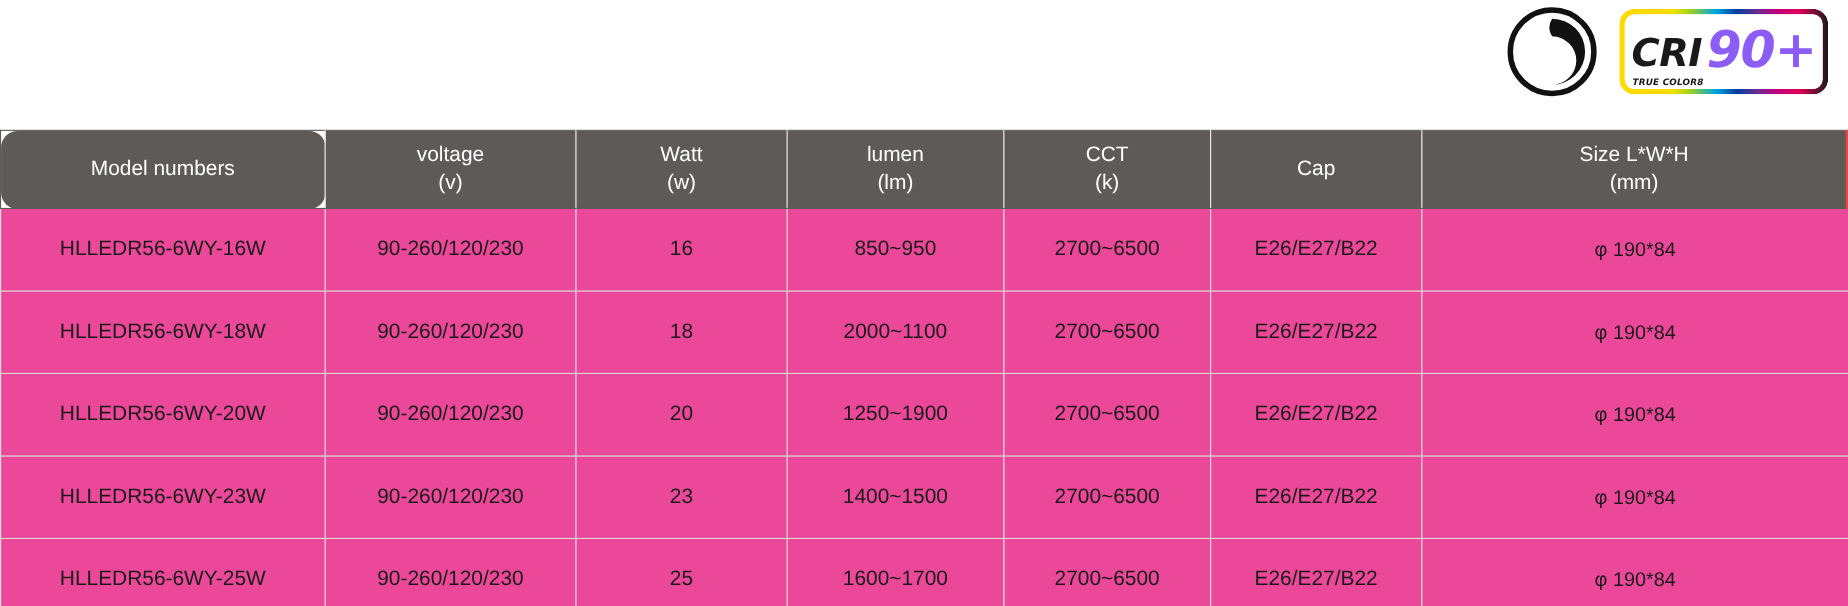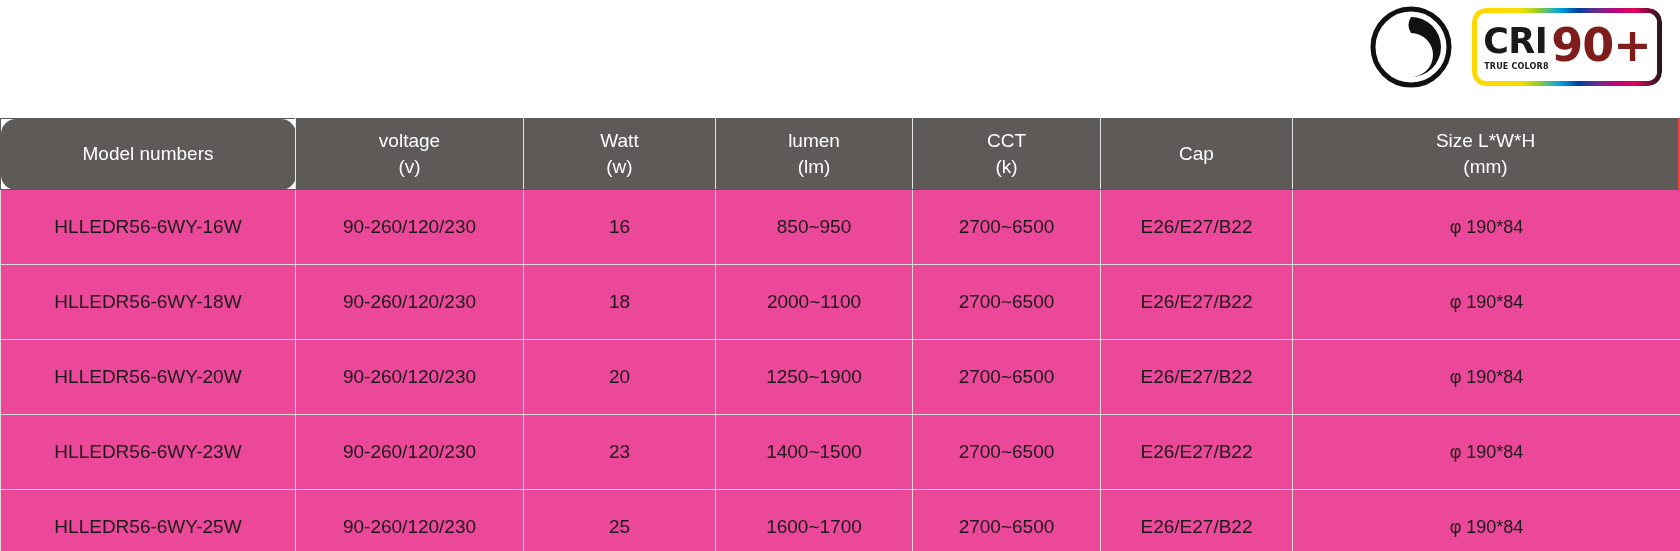--- a/index.html
+++ b/index.html
@@ -68,23 +68,24 @@
     position: absolute;
     inset: 5px;
     border-radius: 10px;
     background: #fff;
     display: flex;
     align-items: center;
     justify-content: center;
   }
   .cri-text-wrap {
     display: flex;
-    align-items: flex-start;
+    align-items: flex-end;
     gap: 4px;
     padding-bottom: 2px;
+    font-style: italic;
   }
   .cri-word {
     font-family: "DejaVu Sans", sans-serif;
     font-weight: bold;
     font-size: 35px;
     letter-spacing: -0.5px;
     line-height: 0.95;
     color: #1a1a1a;
     position: relative;
   }
@@ -96,21 +97,21 @@
     font-weight: bold;
     letter-spacing: 0.2px;
     color: #1a1a1a;
     white-space: nowrap;
   }
   .cri-num {
     font-family: "DejaVu Sans", sans-serif;
     font-weight: bold;
     font-size: 46px;
     line-height: 0.9;
-    color: #7f1d1d;
+    color: #8b5cf6;
     letter-spacing: -1px;
   }
 
   
   table.spec {
     position: absolute;
     top: 118px;
     left: 0;
     width: 1680px;
     border-collapse: collapse;

